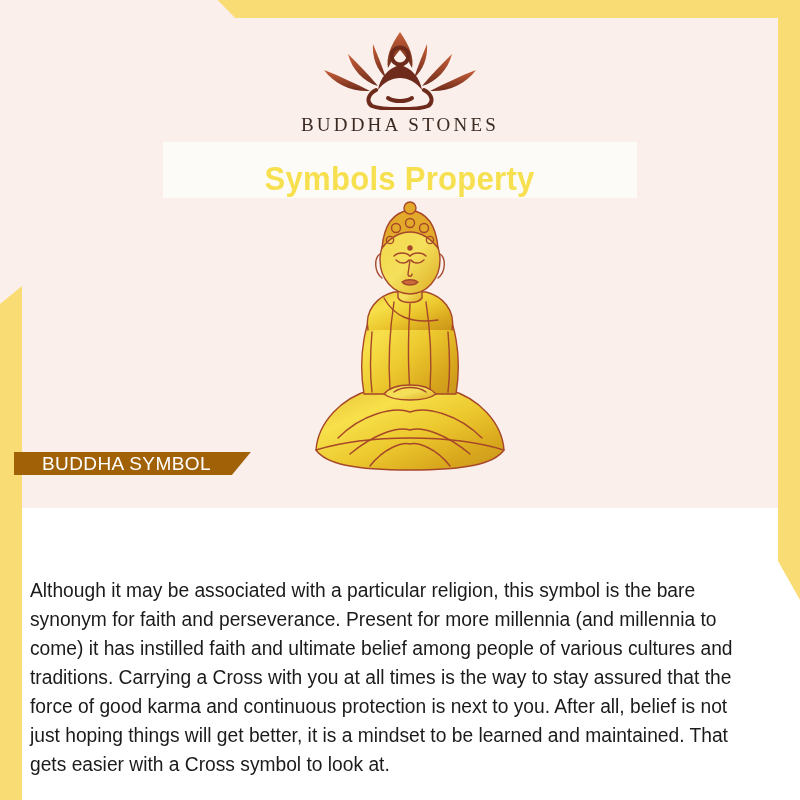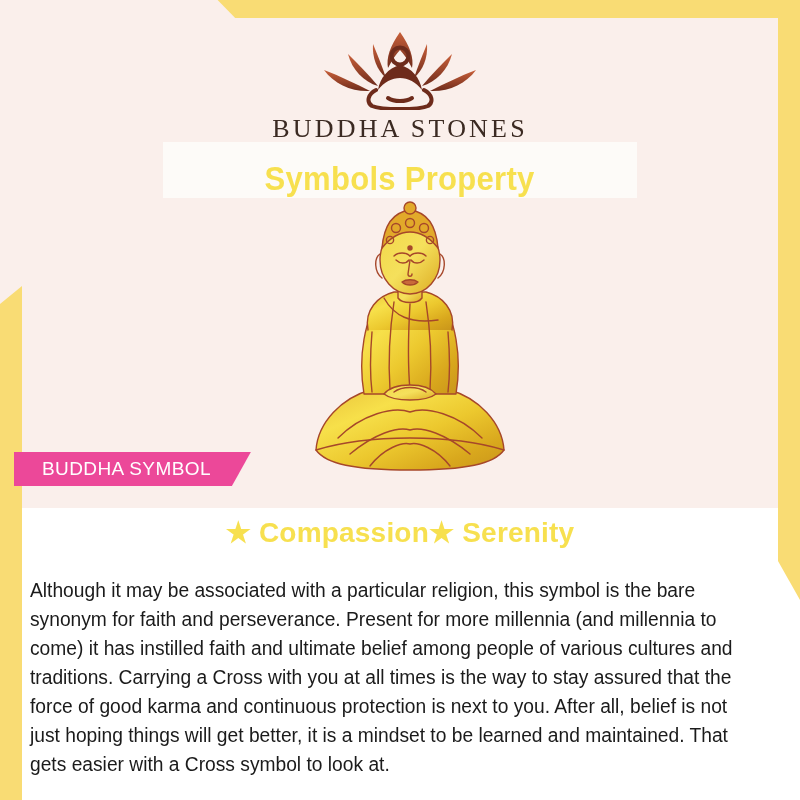--- a/index.html
+++ b/index.html
@@ -70,21 +70,21 @@
   .brand-mark {
     display: block;
     margin: 0 auto;
     width: 180px;
     height: 86px;
   }
   .brand-name {
     display: block;
     margin-top: 4px;
     font-family: "Liberation Serif", serif;
-    font-size: 26px;
+    font-size: 19px;
     letter-spacing: 3.2px;
     color: #3b2a22;
     font-weight: 400;
   }
 
   
   .title-banner {
     position: absolute;
     left: 163px; top: 142px;
     width: 474px; height: 56px;
@@ -109,23 +109,23 @@
     left: 298px; top: 198px;
     width: 224px; height: 288px;
     z-index: 3;
   }
   .statue-wrap svg { display: block; width: 224px; height: 288px; }
 
   
   .symbol-tag {
     position: absolute;
     left: 14px; top: 452px;
-    height: 34px;
+    height: 23px;
     padding: 0 40px 0 28px;
-    background: #ec4899;
+    background: #a16207;
     display: flex;
     align-items: center;
     clip-path: polygon(0 0, 100% 0, 92% 100%, 0 100%);
     z-index: 5;
   }
   .symbol-tag-label {
     font-family: "Liberation Sans", sans-serif;
     font-size: 19px;
     color: #ffffff;
     letter-spacing: 0.4px;
@@ -277,17 +277,16 @@
         <path d="M18 252 C 44 244, 78 240, 112 240 C 146 240, 180 244, 206 252"></path>
       </g>
     </svg>
   </div>
 
   <div class="symbol-tag">
     <span class="symbol-tag-label">BUDDHA SYMBOL</span>
   </div>
 
   <div class="content">
-    <div class="headline">★ Compassion★ Serenity</div>
     <p class="body-copy">Although it may be associated with a particular religion, this symbol is the bare synonym for faith and perseverance. Present for more millennia (and millennia to come) it has instilled faith and ultimate belief among people of various cultures and traditions. Carrying a Cross with you at all times is the way to stay assured that the force of good karma and continuous protection is next to you. After all, belief is not just hoping things will get better, it is a mindset to be learned and maintained. That gets easier with a Cross symbol to look at.</p>
   </div>
 
 </div>
 
 </body></html>

